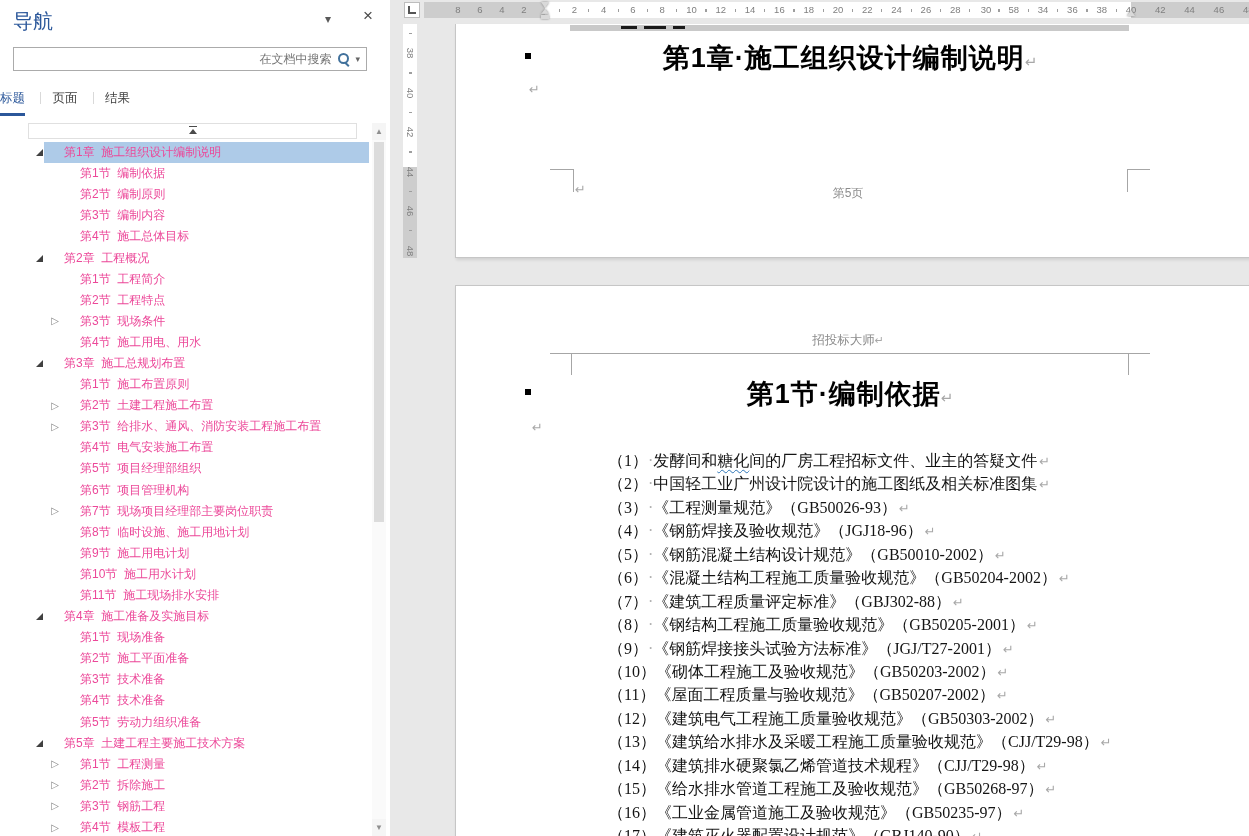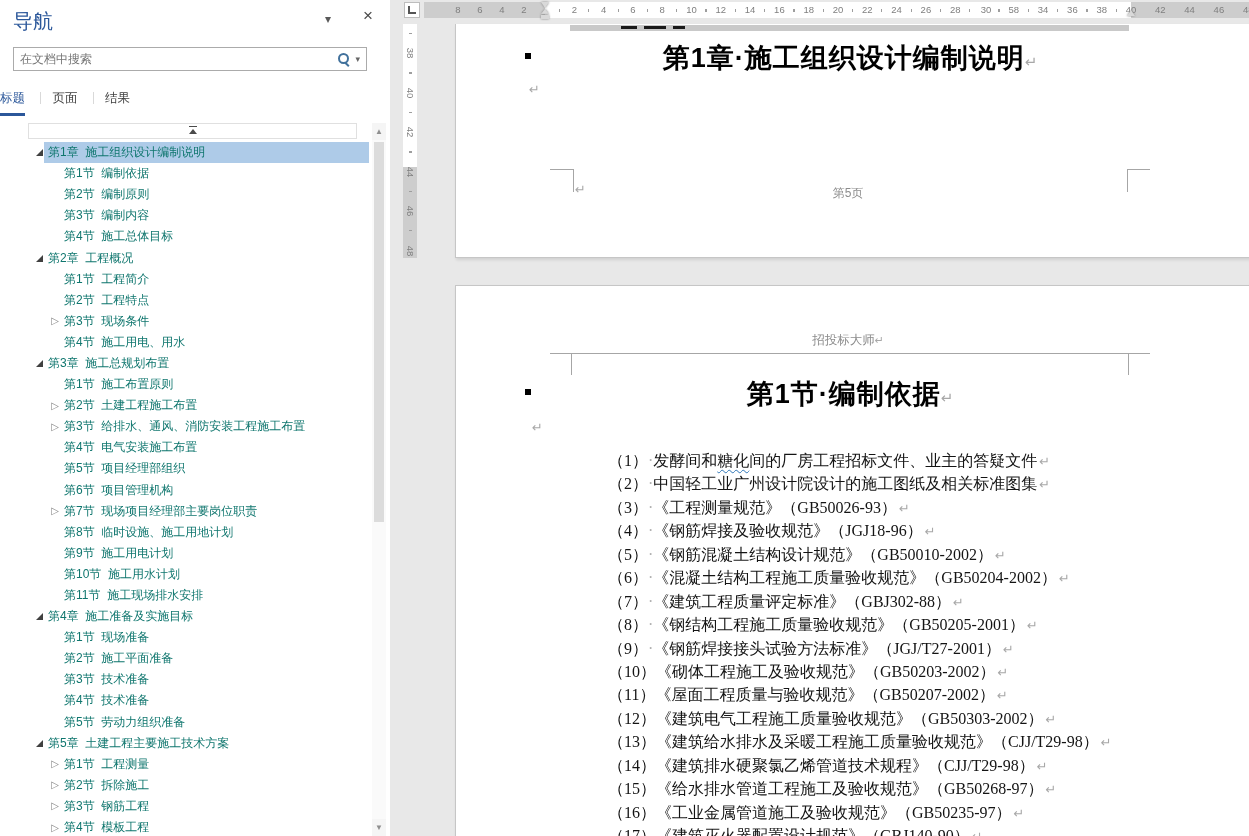--- a/index.html
+++ b/index.html
@@ -8,21 +8,21 @@
 
   
   .nav-pane{position:absolute;left:0;top:0;width:434px;height:836px;background:#fff;
             border-right:1px solid #D0D0D0;box-sizing:border-box;}
   .nav-title{position:absolute;left:13px;top:8px;font-size:20px;color:#2B579A;}
   .nav-caret{position:absolute;left:325px;top:12px;font-size:12px;color:#595959;cursor:pointer;}
   .nav-close{position:absolute;left:363px;top:6px;font-size:17px;color:#4A4A4A;cursor:pointer;}
   .search-box{position:absolute;left:13px;top:47px;width:354px;height:24px;border:1px solid #ABABAB;
               background:#fff;display:flex;align-items:center;box-sizing:border-box;}
   .search-input{flex:1;border:0;outline:0;font-size:12px;color:#ec4899;padding:0 6px;
-                font-family:inherit;background:transparent;min-width:0;}
+                font-family:inherit;background:transparent;min-width:0;text-align:right;}
   .search-controls{display:flex;align-items:center;gap:5px;padding-right:6px;}
   .lens{position:relative;width:13px;height:13px;}
   .lens::before{content:"";position:absolute;left:1px;top:0;width:7px;height:7px;
                 border:2px solid #41719C;border-radius:50%;}
   .lens::after{content:"";position:absolute;left:9px;top:9px;width:5px;height:2px;
                background:#41719C;transform:rotate(45deg);transform-origin:0 0;}
   .search-caret{font-size:9px;color:#666;}
   .nav-tabs{position:absolute;left:0;top:88px;width:390px;height:27px;box-sizing:border-box;}
   .tab{position:relative;display:inline-block;font-size:12.5px;color:#3F3F3F;
        padding-bottom:9px;cursor:pointer;}
@@ -37,21 +37,21 @@
              border-right:4px solid transparent;border-bottom:5px solid #4A4A4A;}
   .jump-icon::before{content:"";position:absolute;left:-4px;top:-3px;width:8px;height:1px;background:#4A4A4A;}
   .tree-rows{position:absolute;left:0;top:142px;width:372px;}
   .row{position:relative;height:21.1px;display:flex;align-items:center;cursor:pointer;}
   .row.sel::before{content:"";position:absolute;left:44px;right:3px;top:0;bottom:0;background:#AECBE8;}
   .arrow{position:relative;z-index:1;width:12px;height:12px;margin-left:33px;flex:none;
          display:flex;align-items:center;justify-content:center;}
   .row.lvl2 .arrow{margin-left:49px;}
   .arrow.exp::before{content:"";width:0;height:0;border-bottom:7px solid #404040;border-left:7px solid transparent;}
   .arrow.col::before{content:"▷";font-size:10px;color:#878787;line-height:1;}
-  .lbl{position:relative;z-index:1;font-size:12px;color:#0f766e;white-space:pre;margin-left:3px;}
+  .lbl{position:relative;z-index:1;font-size:12px;color:#ec4899;white-space:pre;margin-left:19px;}
   .nav-scroll{position:absolute;left:372px;top:123px;width:14px;bottom:0;background:#FAFAFA;}
   .sb-btn{position:absolute;left:0;width:14px;height:17px;display:flex;align-items:center;
           justify-content:center;font-size:8px;color:#8F8F8F;background:#F5F5F5;cursor:pointer;}
   .sb-btn.up{top:0;}.sb-btn.down{bottom:0;}
   .sb-thumb{position:absolute;left:2px;top:19px;width:10px;height:380px;background:#DCDCDC;cursor:pointer;}
 
   
   .doc-area{position:absolute;left:390px;top:0;width:859px;height:836px;background:#E8E8E8;overflow:hidden;}
   .corner-box{position:absolute;left:14px;top:2px;width:16px;height:16px;background:#fff;
               border:1px solid #BDBDBD;box-sizing:border-box;display:flex;align-items:center;justify-content:center;cursor:pointer;}

